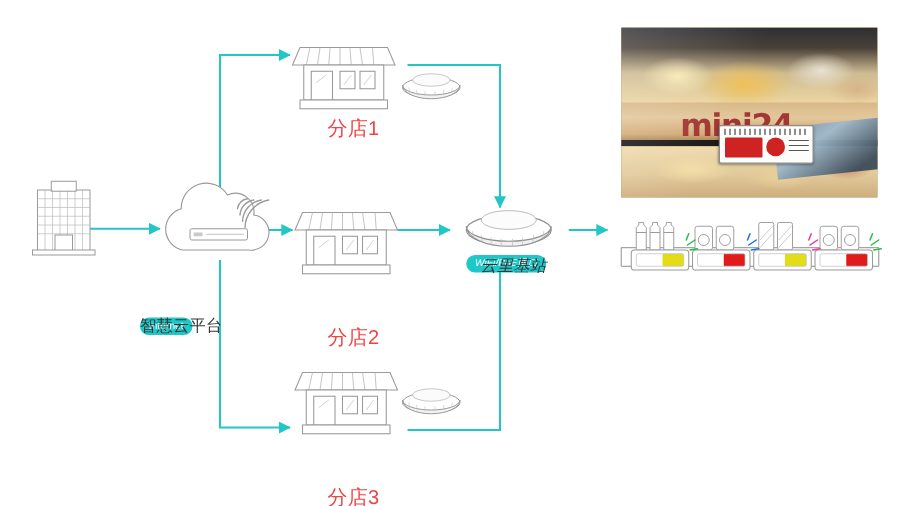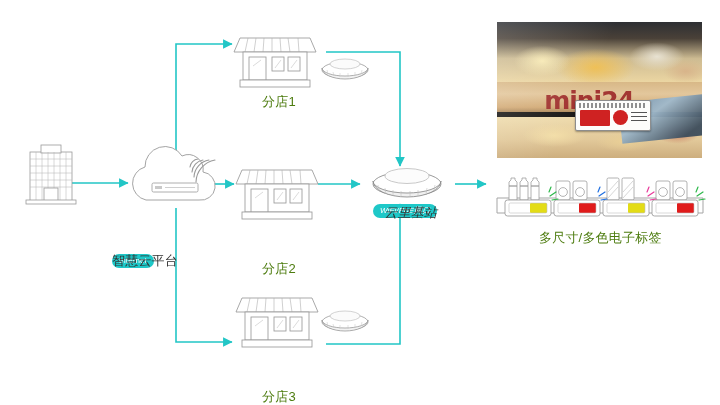--- a/index.html
+++ b/index.html
@@ -22,22 +22,22 @@
     height: 405px;
   }
   .svg-layer {
     position: absolute;
     left: 0; top: 0;
     width: 720px;
     height: 405px;
   }
   .node-label {
     position: absolute;
-    font-size: 13px;
-    color: #4d7c0f;
+    font-size: 16px;
+    color: #ef4444;
     white-space: nowrap;
     letter-spacing: 0.2px;
   }
   .node-label.bold {
     font-size: 13px;
     color: #333333;
   }
   .badge {
     display: inline-block;
     background: #1ec8c8;
@@ -451,15 +451,14 @@
 
   <div class="label-col" style="left:373px; top:204px;">
     <span class="node-label bold">云里基站</span>
     <span class="badge">WiFi/PoE网口</span>
   </div>
 
   <div class="node-label" style="left:262px; top:93px;">分店1</div>
   <div class="node-label" style="left:262px; top:240px;margin-top:20px;">分店2</div>
   <div class="node-label" style="left:262px; top:364px;margin-top:24px;">分店3</div>
 
-  <div class="node-label" style="left:539px; top:229px;">多尺寸/多色电子标签</div>
 
 </div>
 
 </body></html>

